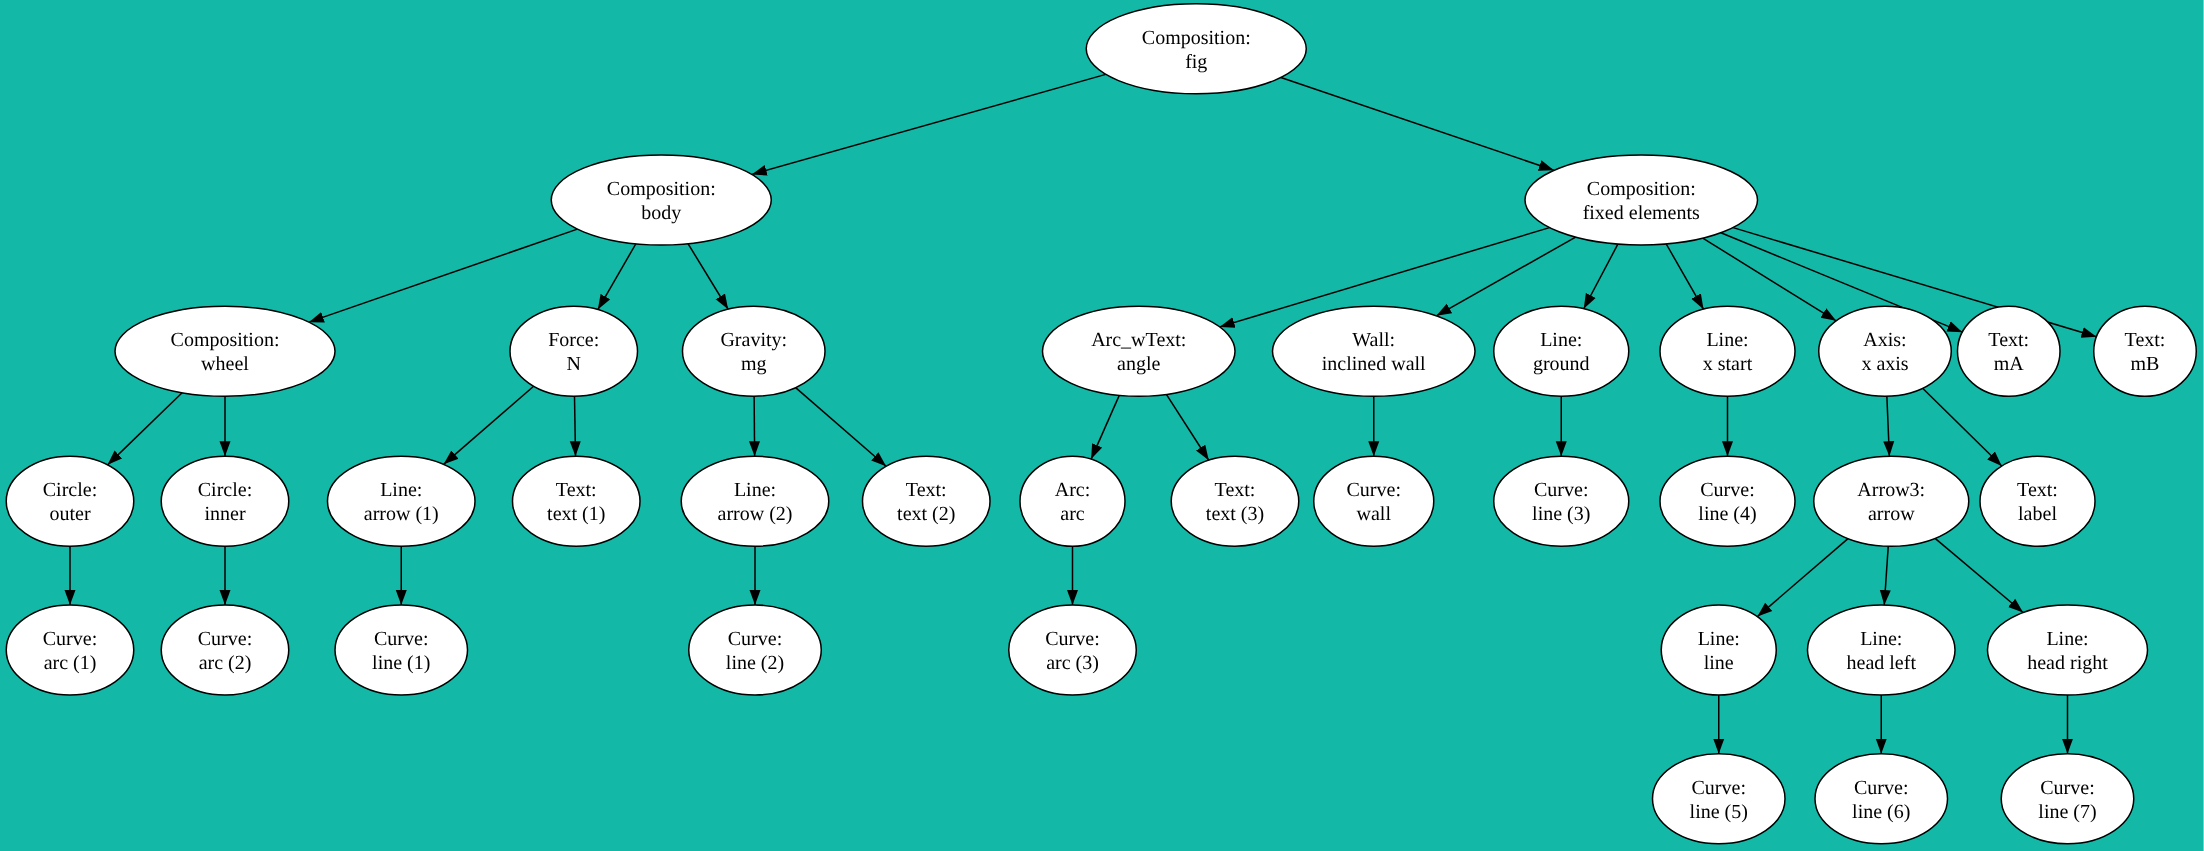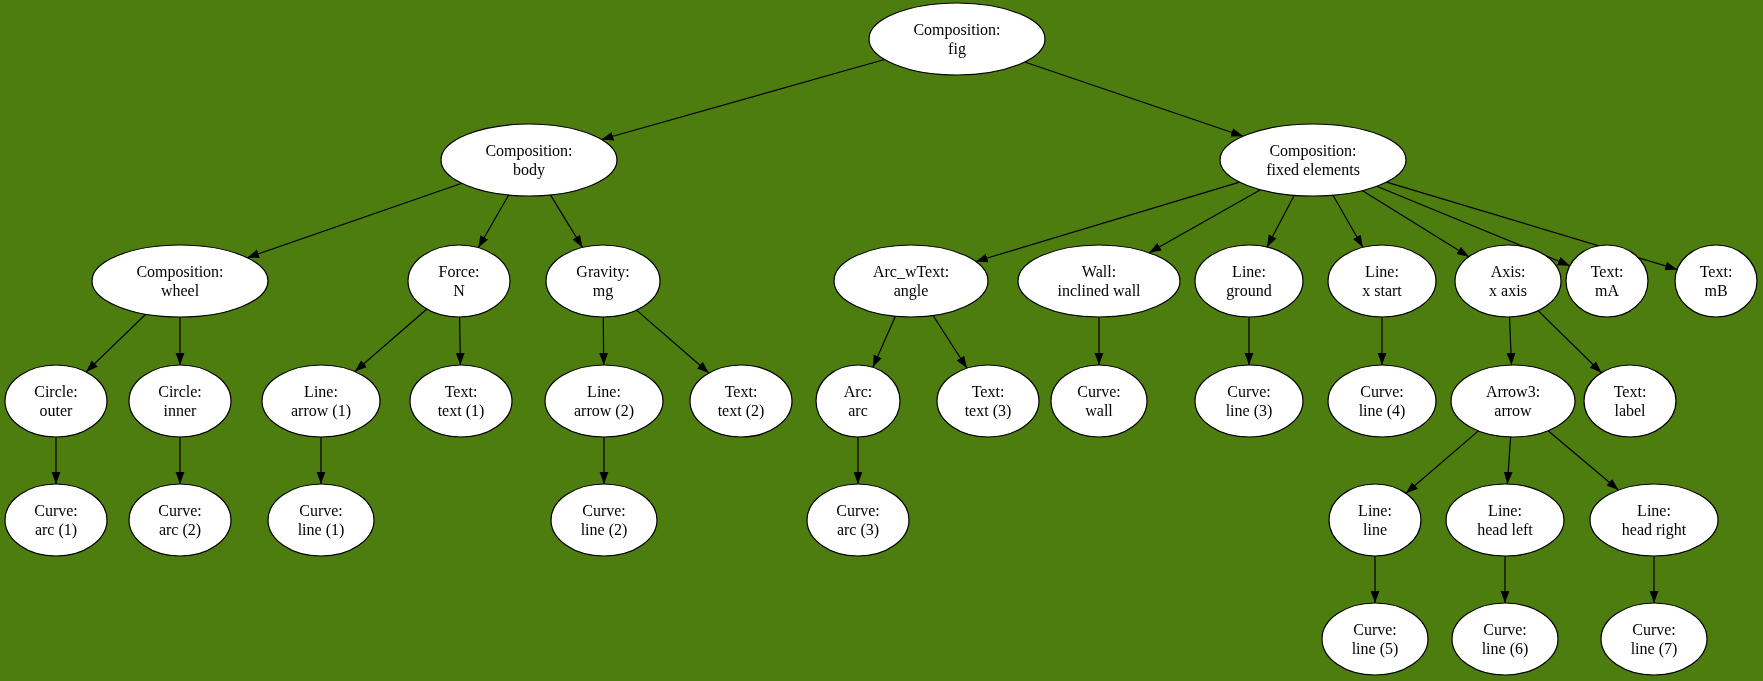--- a/index.html
+++ b/index.html
@@ -3,21 +3,21 @@
 <meta charset="utf-8">
 <style>
   html, body {
     margin: 0;
     padding: 0;
     background: #ffffff;
   }
   #canvas {
     width: 1763px;
     height: 681px;
-    background: #4d7c0f;
+    background: #14b8a6;
     overflow: hidden;
   }
   svg text {
     font-family: "Liberation Serif", "DejaVu Serif", serif;
     font-size: 16px;
     fill: #000000;
   }
 </style>
 </head>
 <body>

